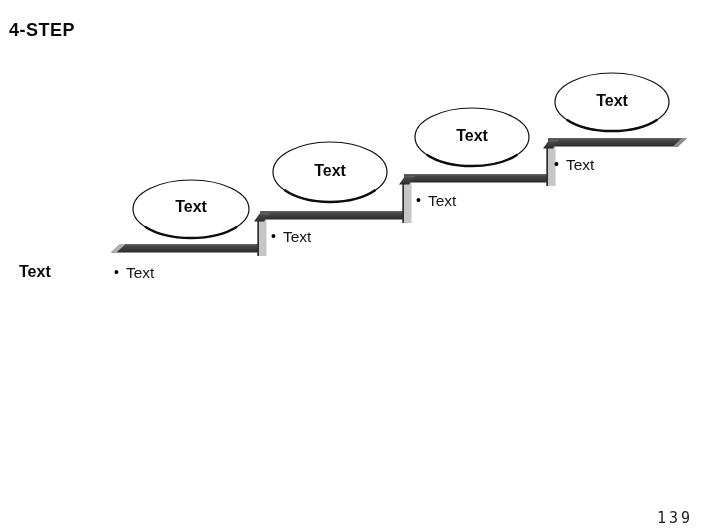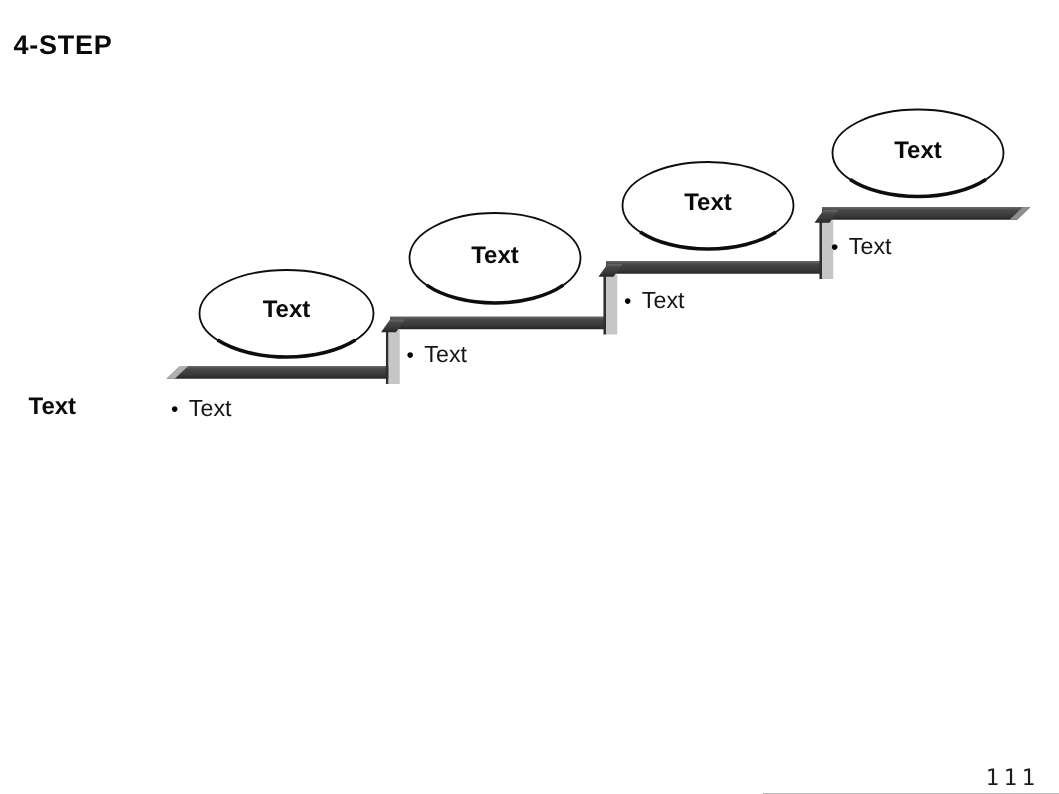--- a/index.html
+++ b/index.html
@@ -119,15 +119,15 @@
   </div>
   <div class="bullet-line bl-3">
     <span class="bullet-dot">•</span>
     <span>Text</span>
   </div>
   <div class="bullet-line bl-4">
     <span class="bullet-dot">•</span>
     <span>Text</span>
   </div>
 
-  <div class="page-number">111</div>
+  <div class="page-number">139</div>
 
 </div>
 
 </body></html>

